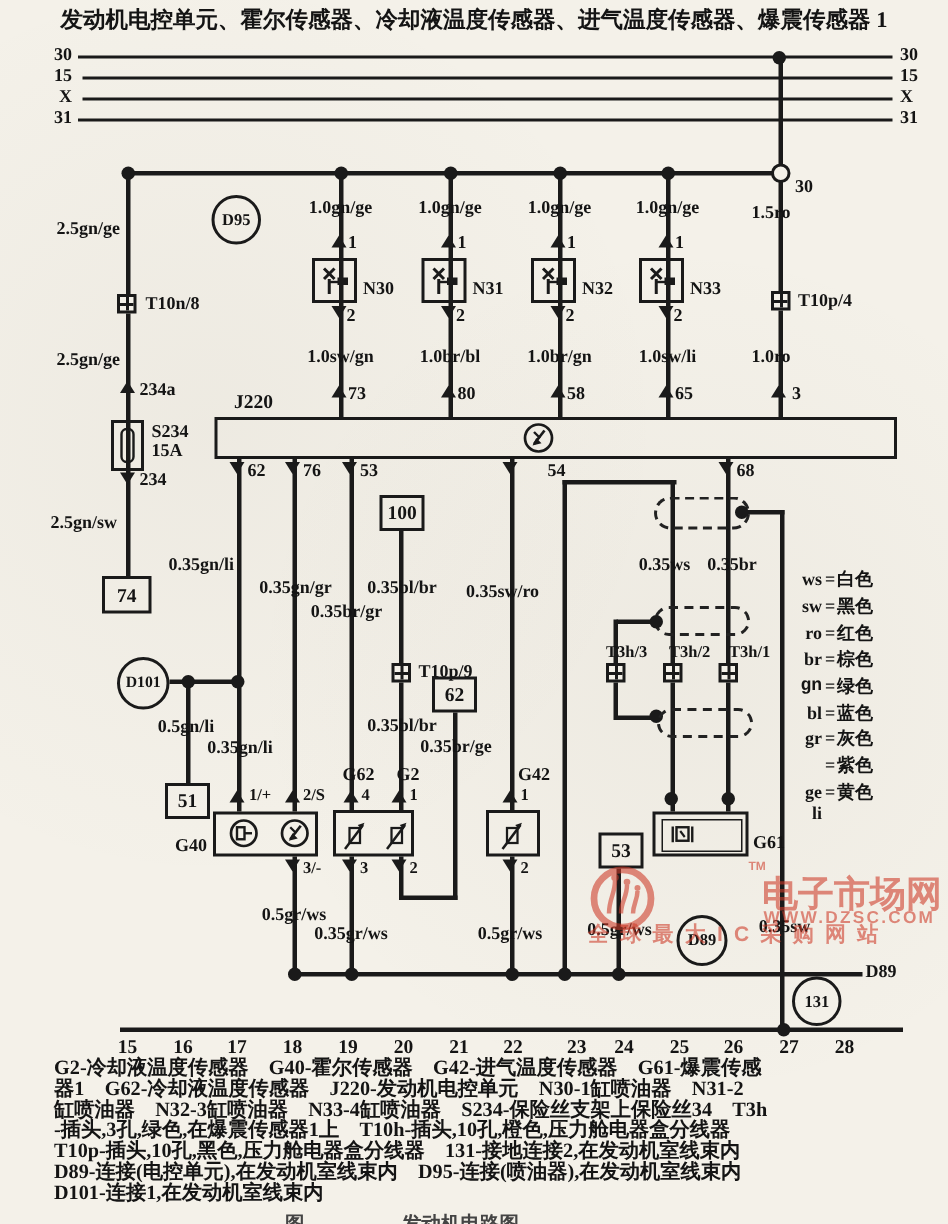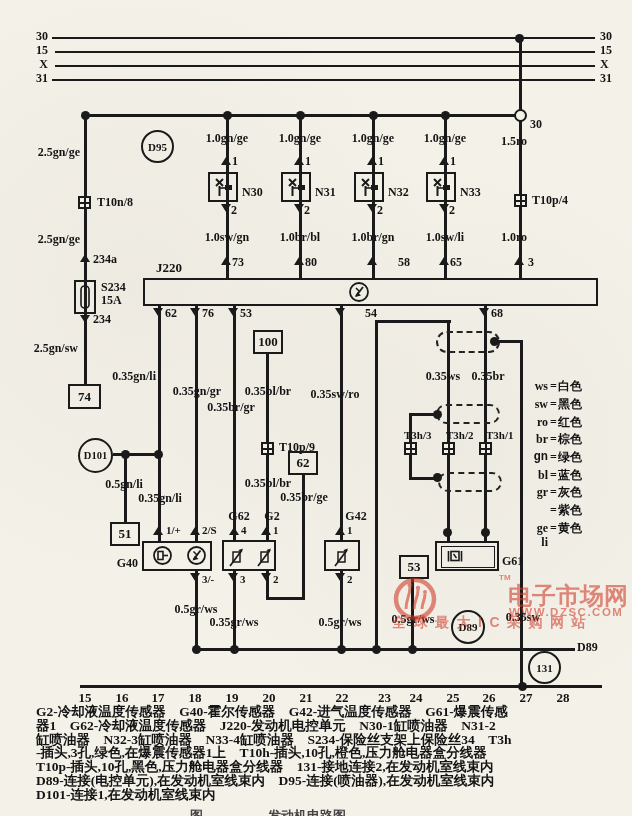--- a/index.html
+++ b/index.html
@@ -31,20 +31,21 @@
   .wm{position:absolute;z-index:6;color:#ce3a28;opacity:.58;font-family:"Liberation Sans",sans-serif;font-weight:bold;white-space:nowrap;pointer-events:none;}
   #title{position:absolute;left:0;top:4px;width:632px;text-align:center;font-weight:bold;font-size:15px;}
   .foot{position:absolute;left:36px;top:705px;width:580px;font-weight:bold;font-size:13.5px;line-height:13.8px;}
   .cap{position:absolute;left:190px;top:807px;width:300px;height:9px;overflow:hidden;font-size:13px;color:#444;font-weight:bold;}
 </style>
 </head>
 <body>
 
 <div id="page">
 
+  <div id="title">发动机电控单元、霍尔传感器、冷却液温度传感器、进气温度传感器、爆震传感器 1</div>
 
   <div class="h h2" style="left:52px;top:37px;width:543px;"></div>
   <div class="h h2" style="left:55px;top:51px;width:540px;"></div>
   <div class="h h2" style="left:55px;top:65px;width:540px;"></div>
   <div class="h h2" style="left:52px;top:79px;width:543px;"></div>
   <div class="lbl r" style="left:20px;top:30px;width:28px;">30</div>
   <div class="lbl r" style="left:20px;top:44px;width:28px;">15</div>
   <div class="lbl r" style="left:20px;top:58px;width:28px;">X</div>
   <div class="lbl r" style="left:20px;top:72px;width:28px;">31</div>
   <div class="lbl" style="left:600px;top:30px;">30</div>
@@ -137,21 +138,21 @@
       <line x1="9.5" y1="12" x2="9.5" y2="22" stroke="#1a1a1a" stroke-width="2"></line>
       <line x1="9.5" y1="14" x2="17" y2="14" stroke="#1a1a1a" stroke-width="1.6"></line>
       <rect x="15" y="11" width="7" height="5" fill="#1a1a1a"></rect>
     </svg>
   </div>
   <div class="lbl" style="left:388px;top:186px;">N32</div>
   <div class="ad" style="left:367px;top:204px;"></div>
   <div class="lbl" style="left:377px;top:204px;">2</div>
   <div class="lbl c" style="left:340px;top:231px;width:66px;">1.0br/gn</div>
   <div class="au" style="left:367px;top:257px;"></div>
-  <div class="lbl" style="left:378px;top:256px;margin-left:20px;">58</div>
+  <div class="lbl" style="left:378px;top:256px;">58</div>
 
   <div class="v" style="left:444px;top:116px;height:162px;"></div>
   <div class="lbl c" style="left:412px;top:132px;width:66px;">1.0gn/ge</div>
   <div class="au" style="left:439px;top:157px;"></div>
   <div class="lbl" style="left:450px;top:155px;">1</div>
   <div class="box" style="left:426px;top:172px;width:30px;height:30px;">
     <svg class="ico" width="26" height="26" viewBox="0 0 26 26" style="left:0;top:0;">
       <line x1="6" y1="5" x2="13" y2="12" stroke="#1a1a1a" stroke-width="2"></line>
       <line x1="13" y1="5" x2="6" y2="12" stroke="#1a1a1a" stroke-width="2"></line>
       <line x1="9.5" y1="12" x2="9.5" y2="22" stroke="#1a1a1a" stroke-width="2"></line>

